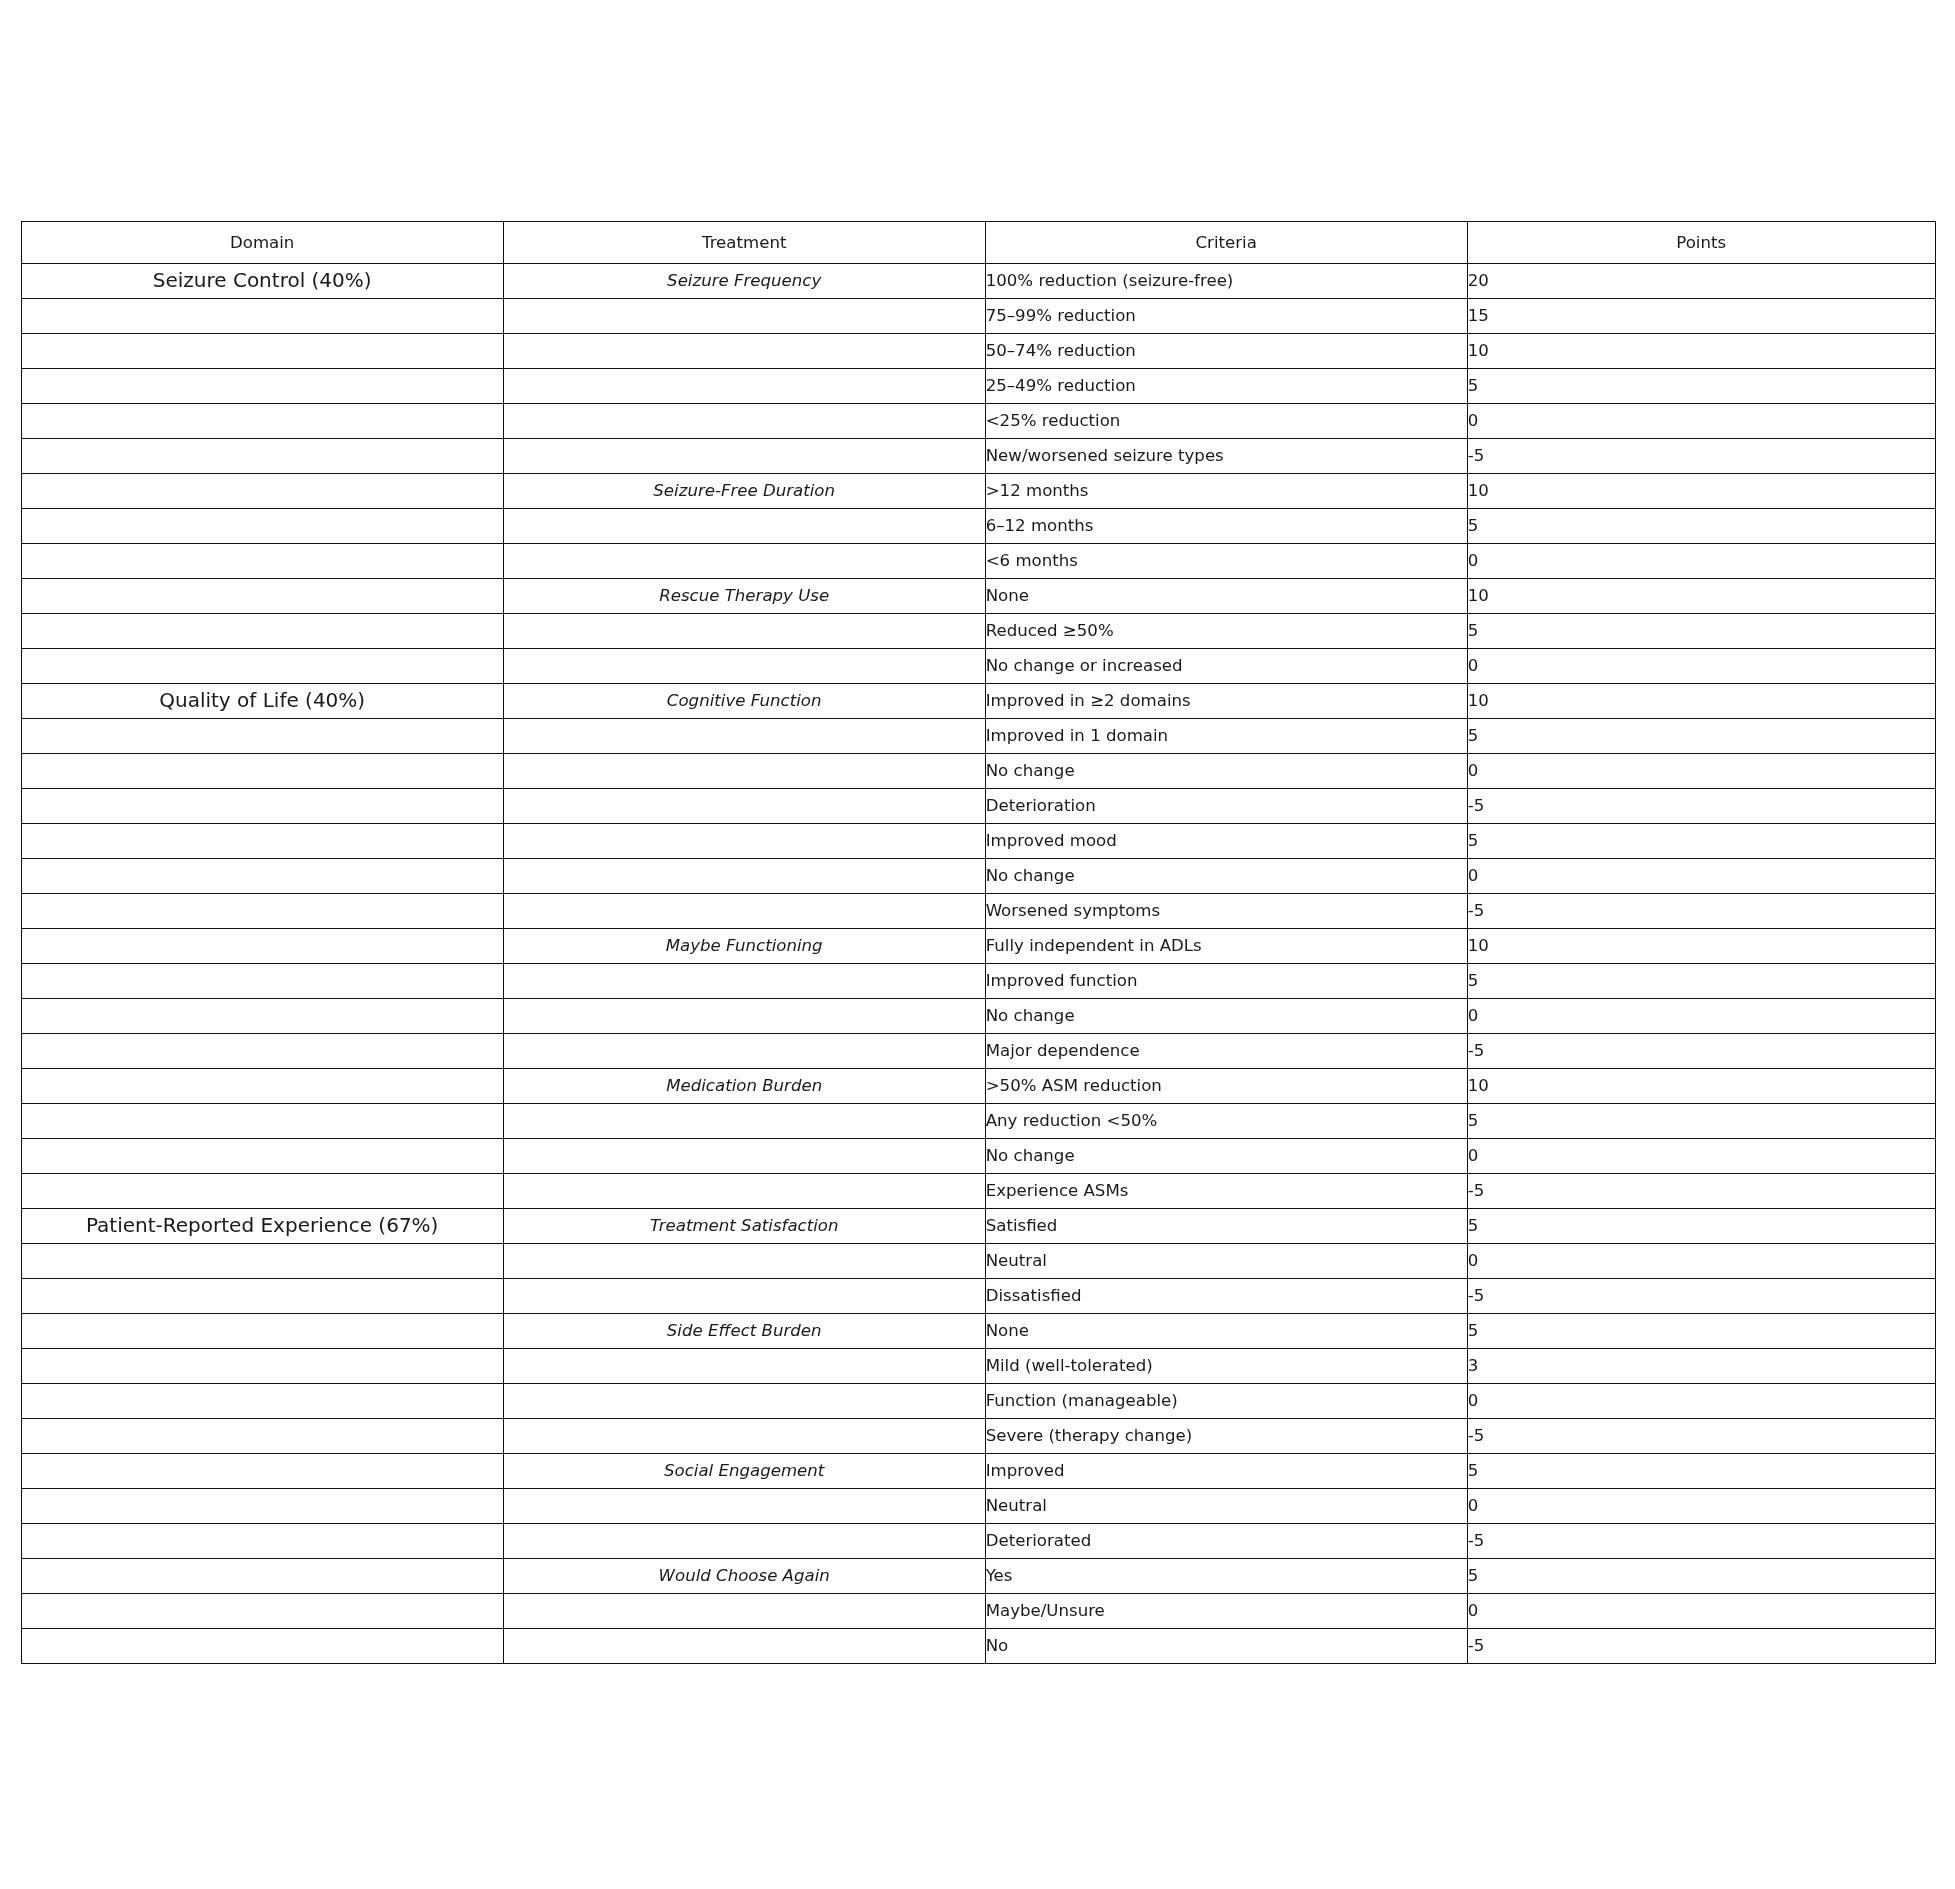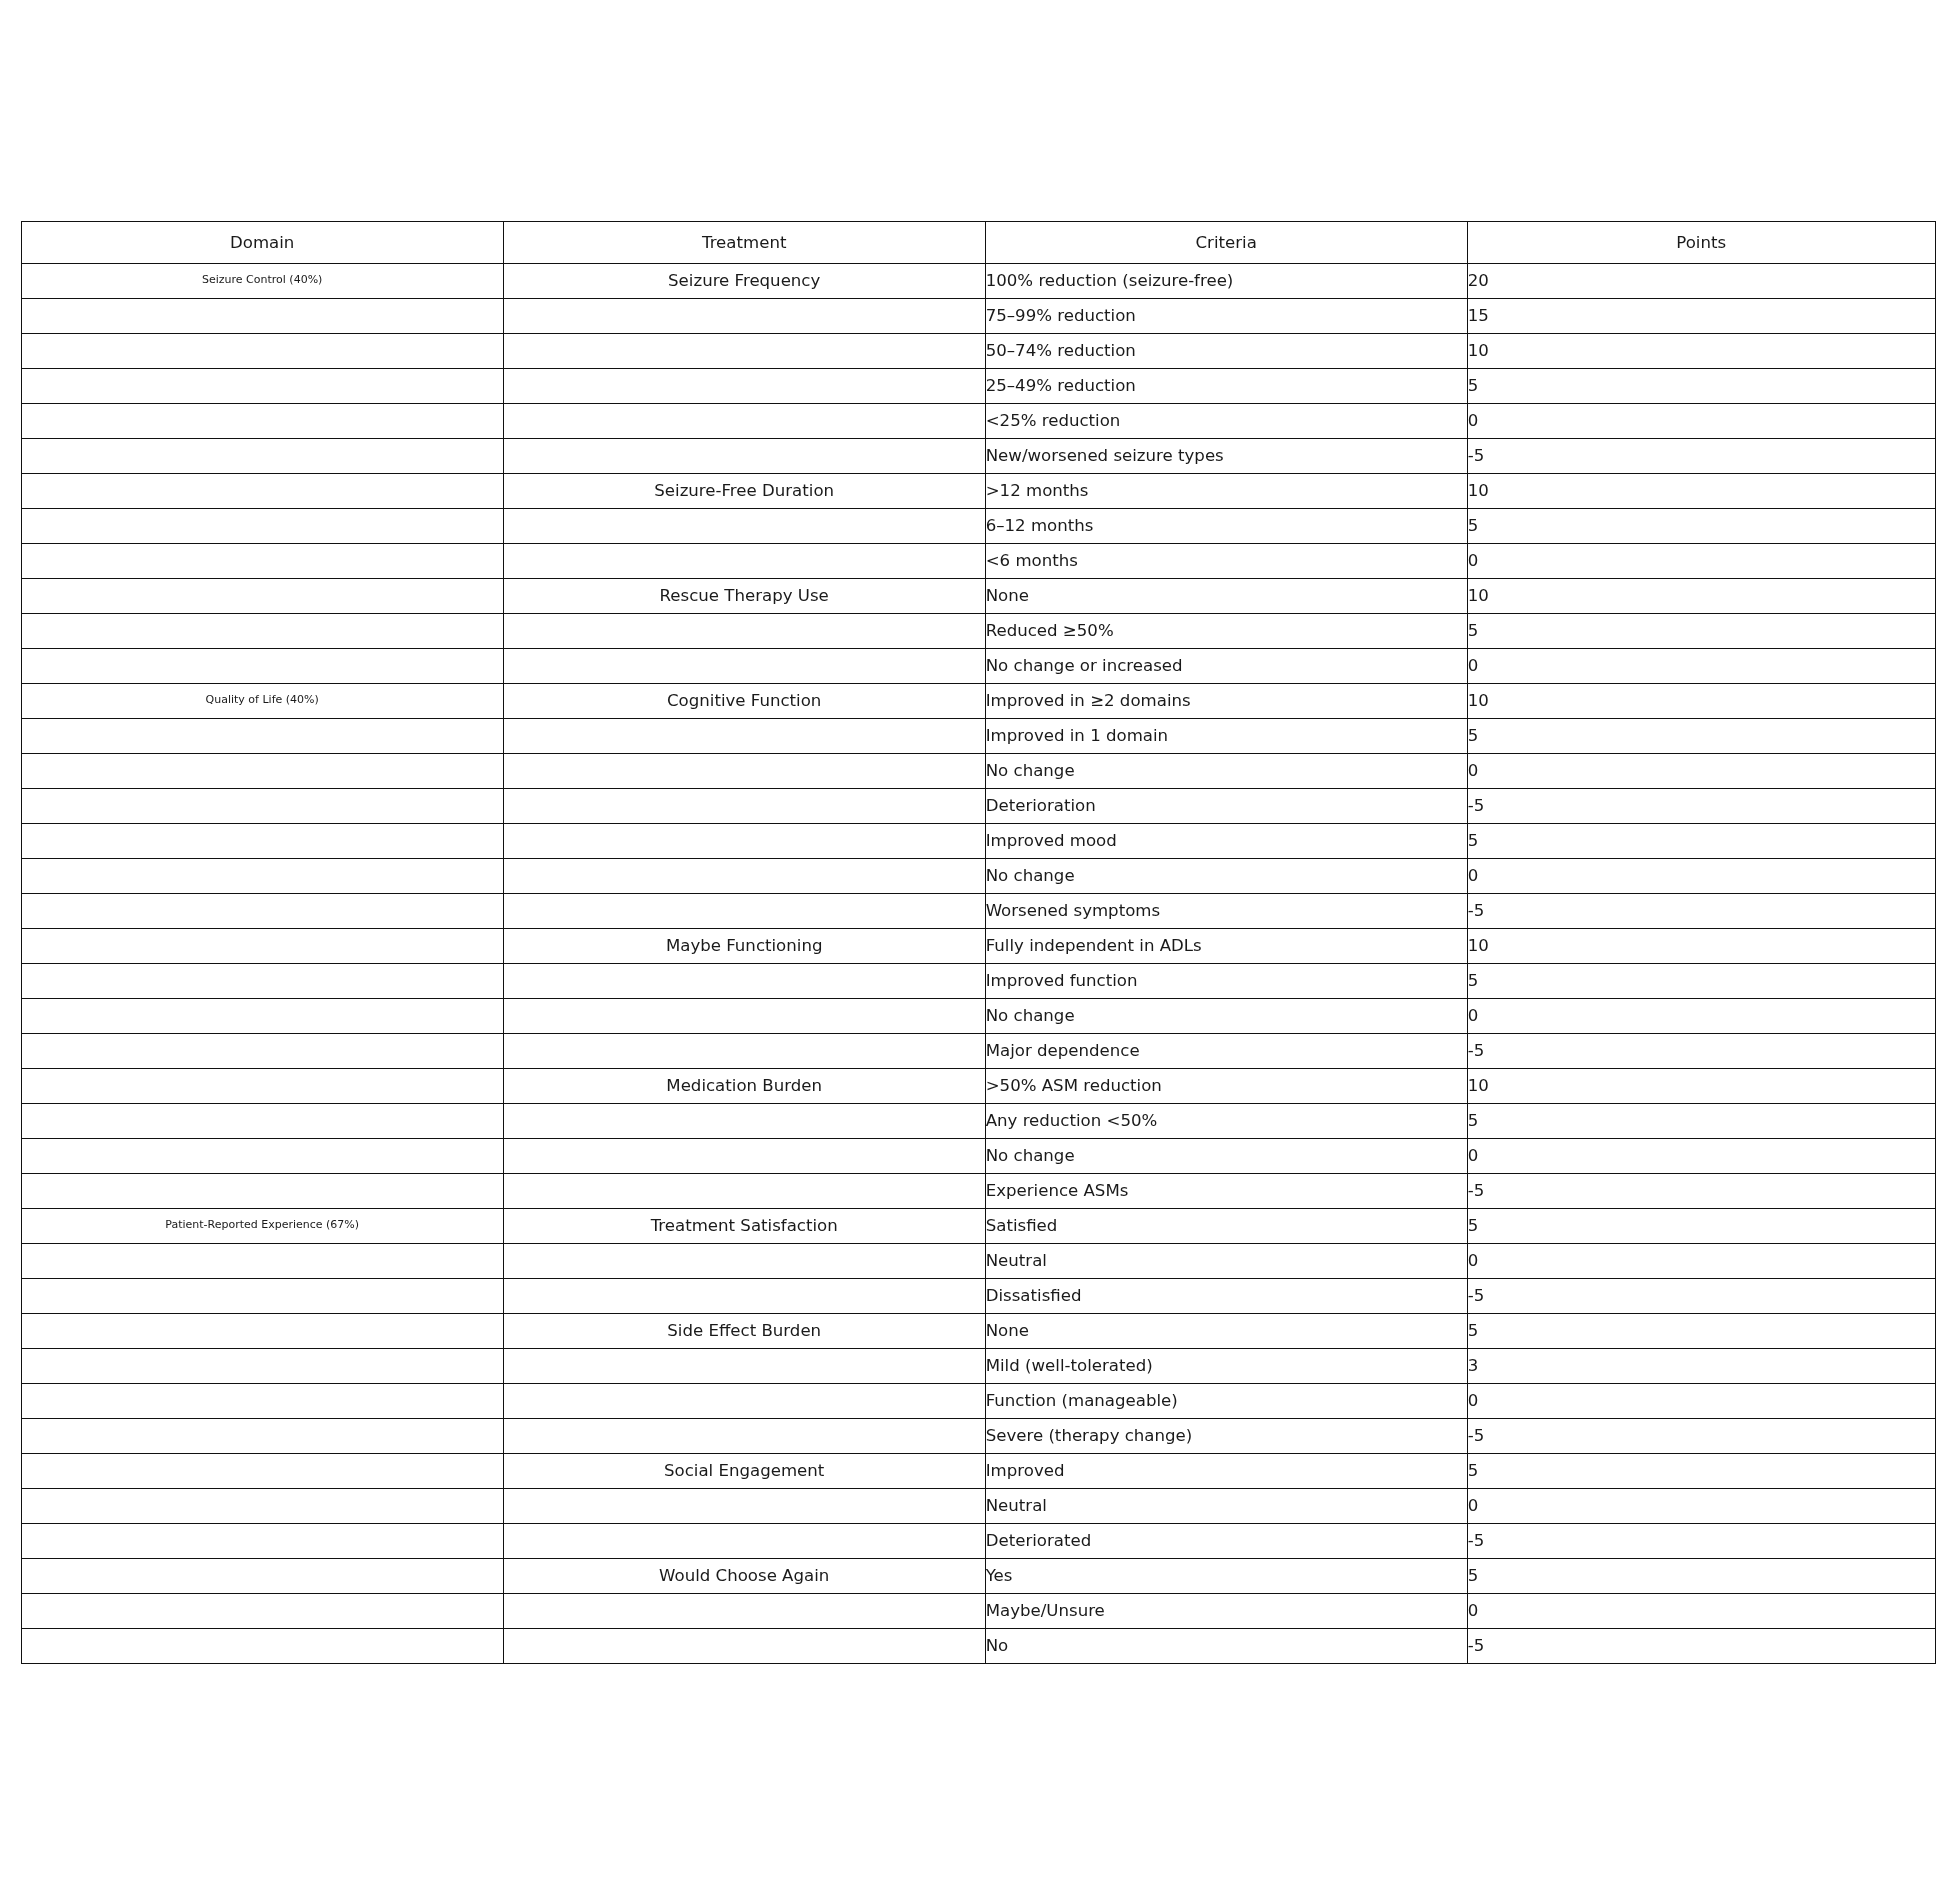--- a/index.html
+++ b/index.html
@@ -49,26 +49,27 @@
   }
   table.scoring-table thead th {
     text-align: center;
     font-size: 16.6px;
     height: 36px;
     padding: 2.3px 5.7px;
   }
   td.cell-domain {
     text-align: center;
     padding: 1.1px 6.9px;
-    font-size: 11px;
+    font-size: 20px;
   }
   td.cell-subdomain {
     text-align: center;
     padding: 1.1px 6.9px;
     font-size: 16.6px;
+    font-style: italic;
   }
   td.cell-criteria {
     text-align: left;
     padding: 1.1px 12.6px;
     font-size: 16.6px;
   }
   td.cell-points {
     text-align: left;
     padding: 1.1px 16px;
     font-size: 16.6px;

